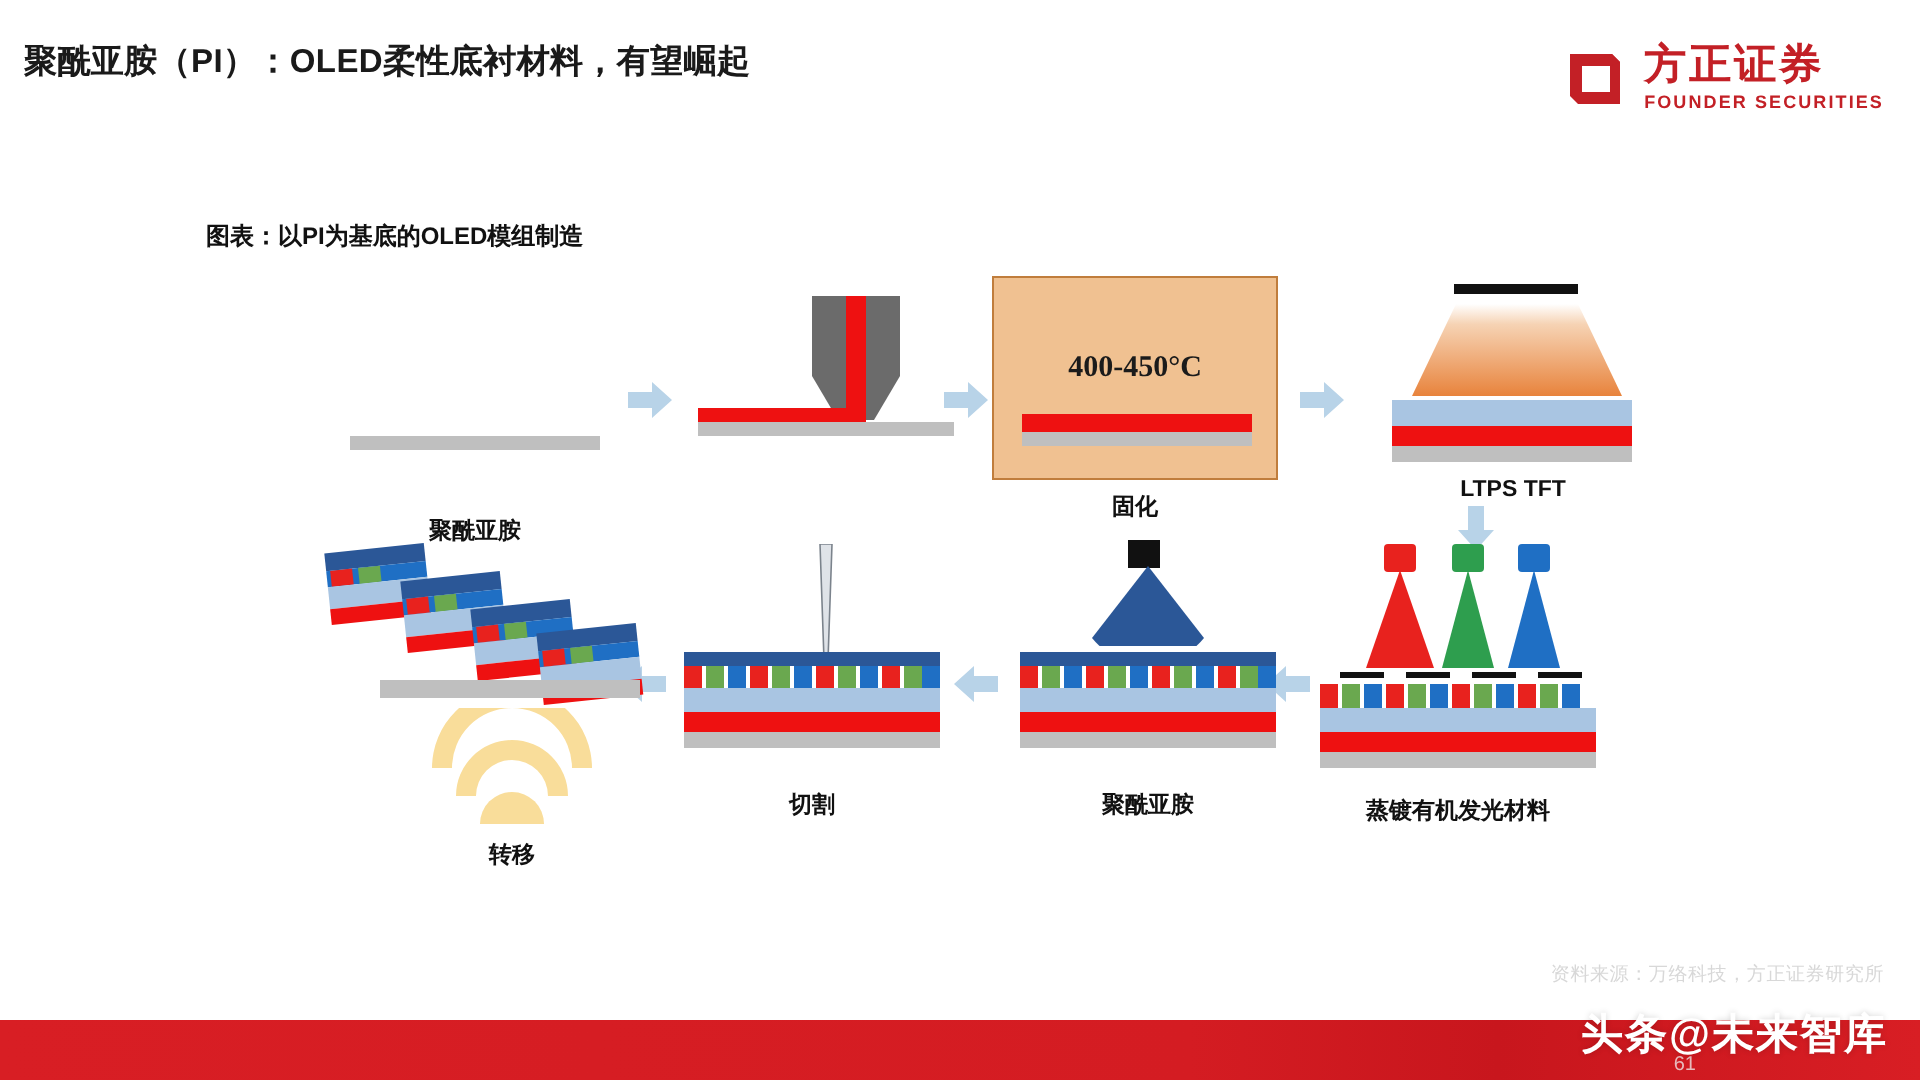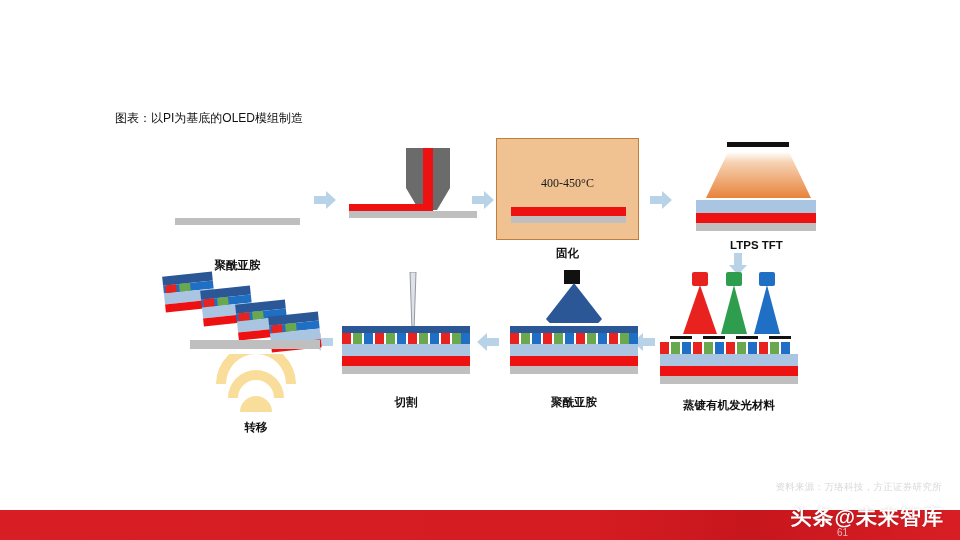--- a/index.html
+++ b/index.html
@@ -20,21 +20,21 @@
   .logo{position:absolute;right:18px;top:22px;display:flex;align-items:center;gap:9px;}
   .logo-mark{position:relative;width:31px;height:31px;}
   .logo-mark svg{display:block;}
   .logo-text{display:flex;flex-direction:column;line-height:1;}
   .logo-cn{font-size:21px;font-weight:bold;color:#c32026;letter-spacing:1.5px;}
   .logo-en{font-size:9px;font-weight:bold;color:#c32026;letter-spacing:1.05px;margin-top:4px;}
 
   
   .fig-caption{
     position:absolute;left:103px;top:110px;
-    font-size:12px;font-weight:normal;color:#111;white-space:nowrap;margin-left:12px;
+    font-size:12px;font-weight:bold;color:#111;white-space:nowrap;
   }
 
   
   .diagram{position:absolute;left:0;top:130px;width:960px;height:330px;}
   .step{position:absolute;}
   .step-label{
     position:absolute;text-align:center;white-space:nowrap;
     font-size:11.5px;font-weight:bold;color:#111;
   }
 
@@ -52,21 +52,21 @@
   
   .nozzle{position:absolute;}
 
   
   .oven{
     position:absolute;background:#f0c191;border:1px solid #c07d3c;
     box-sizing:border-box;
   }
   .oven-temp{
     position:absolute;width:100%;text-align:center;
-    font-size:12px;font-weight:normal;color:#1b1b1b;
+    font-size:15px;font-weight:bold;color:#1b1b1b;
     font-family:"Liberation Serif","DejaVu Serif",serif;
   }
 
   
   .trap{position:absolute;}
   .blackbar{position:absolute;background:#111;}
 
   
   .pixrow{position:absolute;display:flex;}
   .pixrow i{display:block;height:100%;}
@@ -106,20 +106,37 @@
   .page-num{
     position:absolute;right:112px;bottom:2px;
     font-size:10px;color:#e7b9bb;
   }
 </style>
 </head>
 <body>
 
 <div class="slide">
 
+  <div class="header">
+    <div class="slide-title">聚酰亚胺（PI）：OLED柔性底衬材料，有望崛起</div>
+
+    <div class="logo">
+      <div class="logo-mark">
+        <svg width="31" height="31" viewBox="0 0 31 31">
+          <path d="M3 3 L24 3 L28 7 L28 28 L7 28 L3 24 Z" fill="#c32026"></path>
+          <path d="M9 9 L23 9 L23 22 L9 22 Z" fill="#ffffff"></path>
+          <path d="M24 3 L28 7 L23 9 L9 9 Z" fill="#c32026"></path>
+        </svg>
+      </div>
+      <div class="logo-text">
+        <div class="logo-cn">方正证券</div>
+        <div class="logo-en">FOUNDER SECURITIES</div>
+      </div>
+    </div>
+  </div>
 
   <div class="fig-caption">图表：以PI为基底的OLED模组制造</div>
 
   <div class="diagram">
 
     <div class="step" style="left:175px;top:60px;width:125px;height:60px;">
       <div class="bar gray" style="left:0;top:28px;width:125px;height:7px;"></div>
       <div class="step-label" style="left:0;top:68px;width:125px;">聚酰亚胺</div>
     </div>
 

